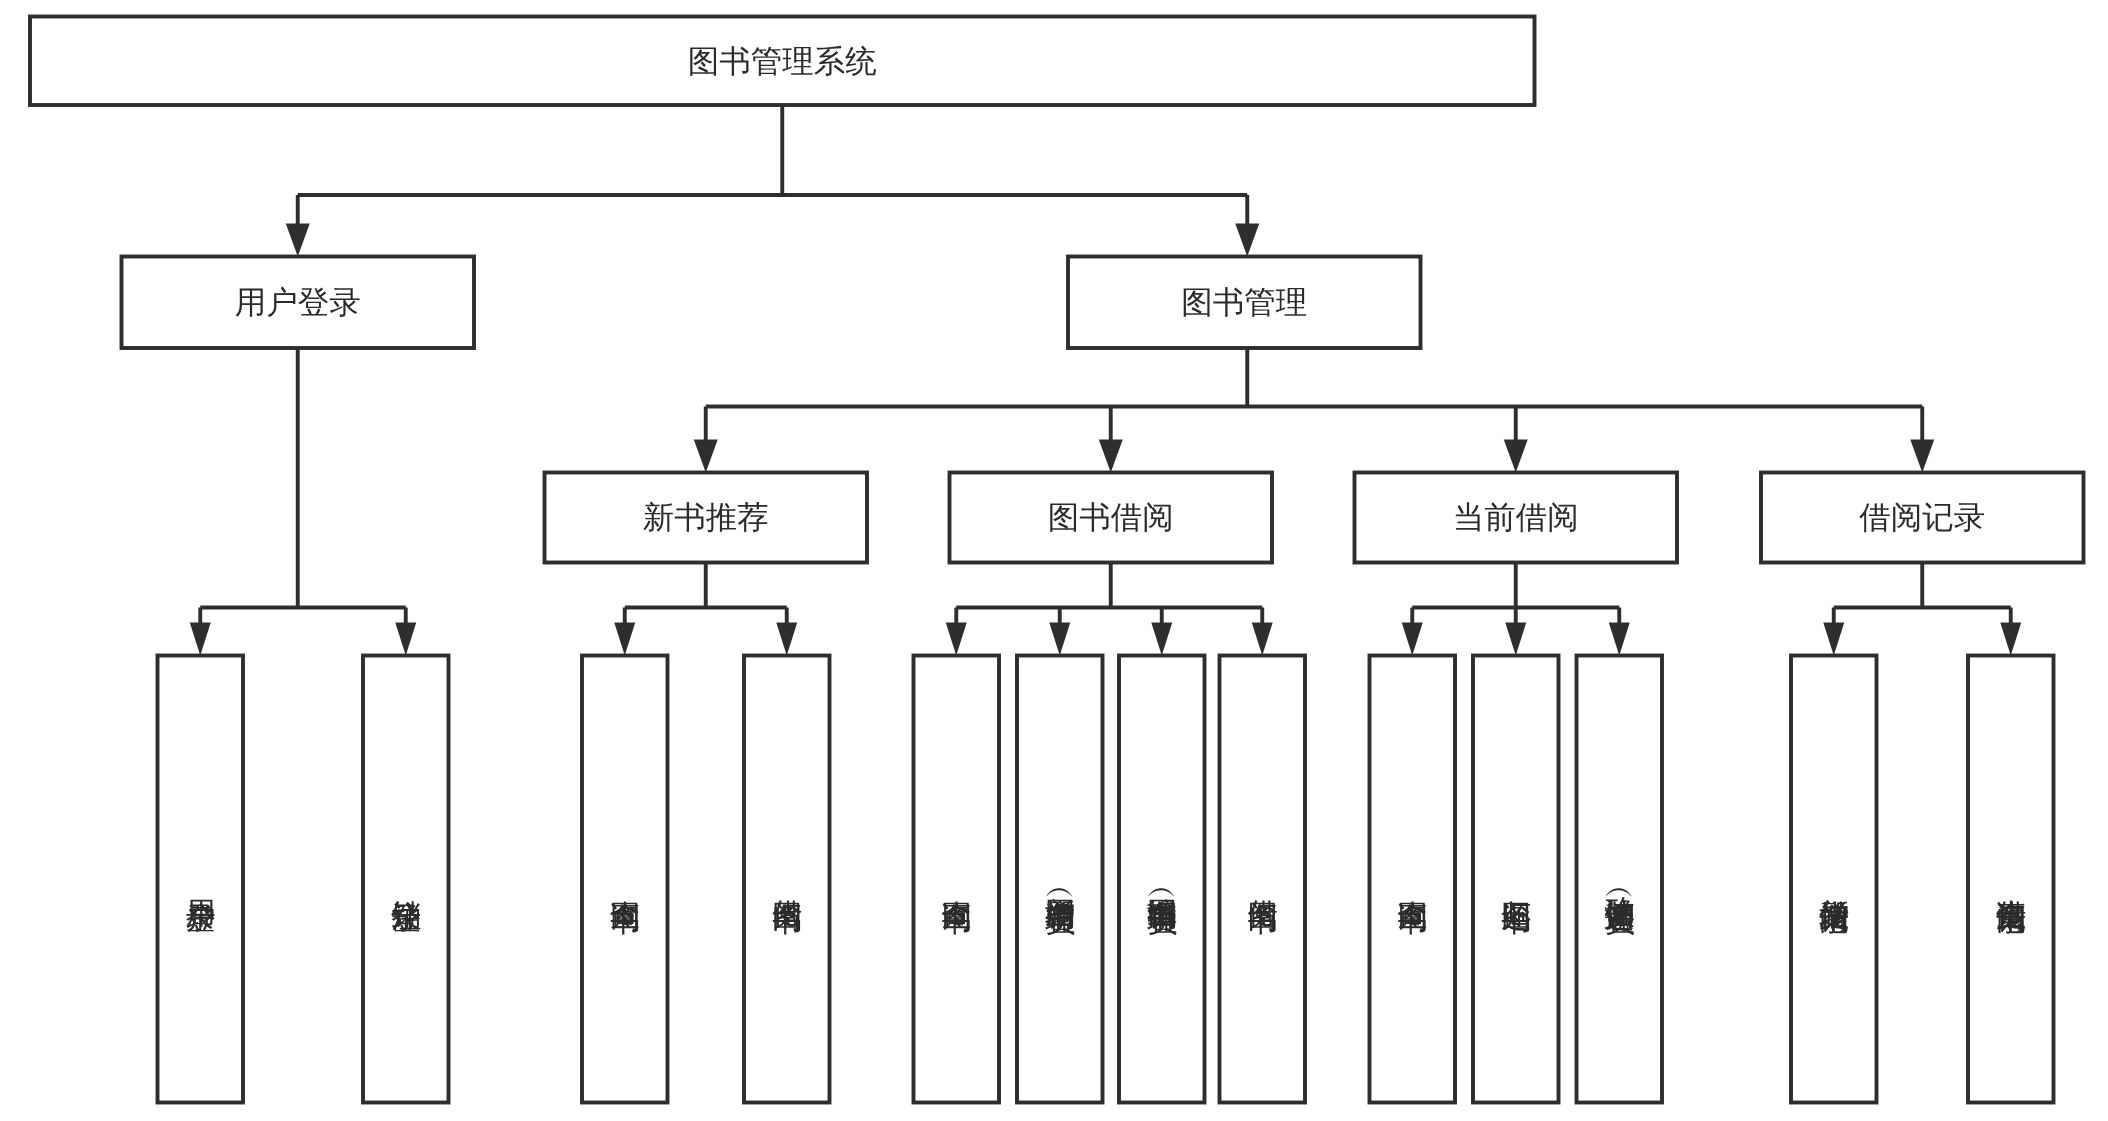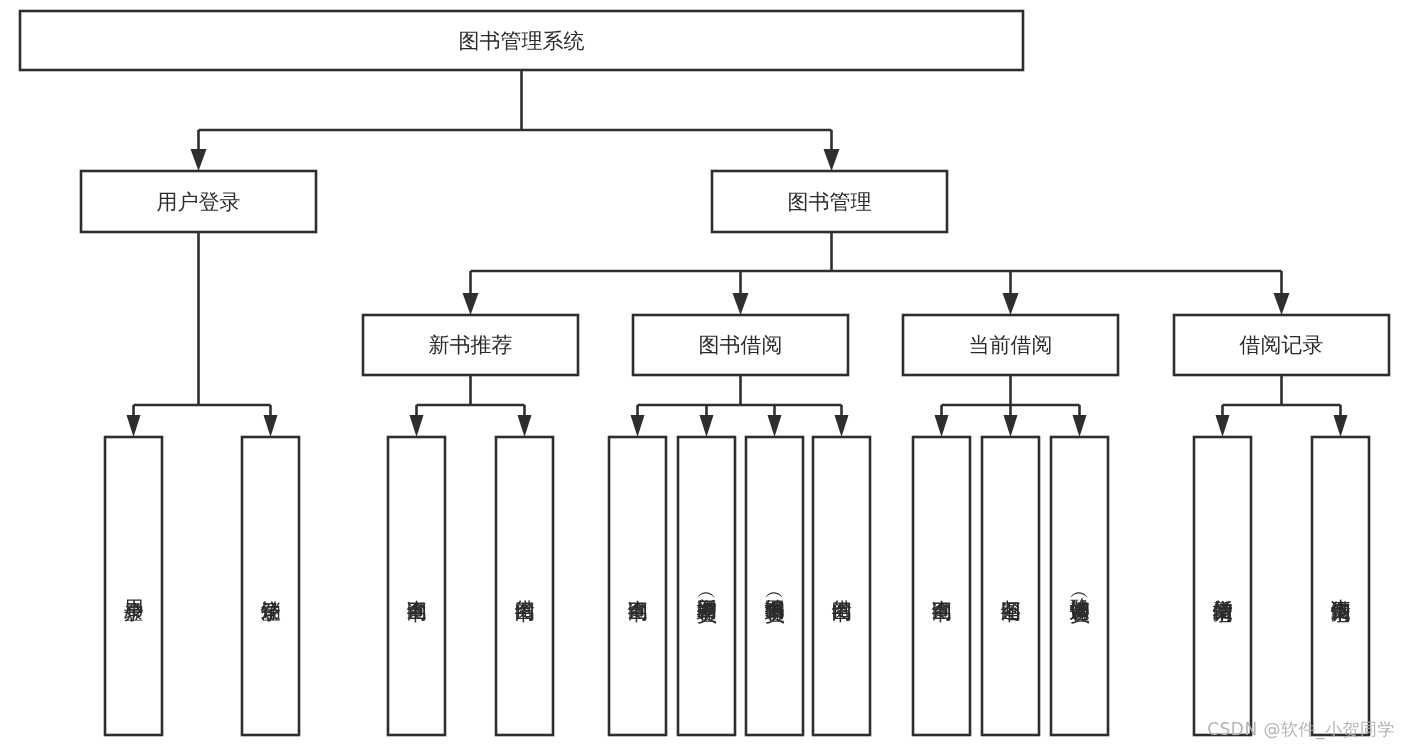--- a/index.html
+++ b/index.html
@@ -233,15 +233,14 @@
   <div class="node-label-v" style="left:609px; top:437px; width:57px; height:298px; display:flex; align-items:center; justify-content:center;">查询图书</div>
   <div class="node-label-v" style="left:678px; top:441px; width:57px; height:290px; display:flex; align-items:center; justify-content:center;">新增图书（管理员）</div>
   <div class="node-label-v" style="left:746px; top:441px; width:57px; height:290px; display:flex; align-items:center; justify-content:center;">编辑图书（管理员）</div>
   <div class="node-label-v" style="left:813px; top:437px; width:57px; height:298px; display:flex; align-items:center; justify-content:center;">借阅图书</div>
   <div class="node-label-v" style="left:913px; top:437px; width:57px; height:298px; display:flex; align-items:center; justify-content:center;">查询图书</div>
   <div class="node-label-v" style="left:982px; top:437px; width:57px; height:298px; display:flex; align-items:center; justify-content:center;">归还图书</div>
   <div class="node-label-v" style="left:1051px; top:441px; width:57px; height:290px; display:flex; align-items:center; justify-content:center;">确认归还（管理员）</div>
   <div class="node-label-v" style="left:1194px; top:437px; width:57px; height:298px; display:flex; align-items:center; justify-content:center;">新增借阅记录</div>
   <div class="node-label-v" style="left:1312px; top:437px; width:57px; height:298px; display:flex; align-items:center; justify-content:center;">查询借阅记录</div>
 
-  <div class="watermark">CSDN @软件_小贺同学</div>
 
 </div>
 
 </body></html>

